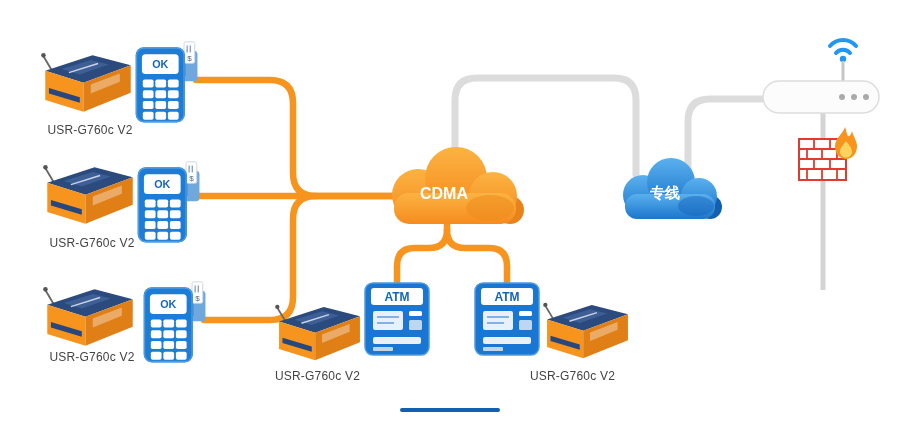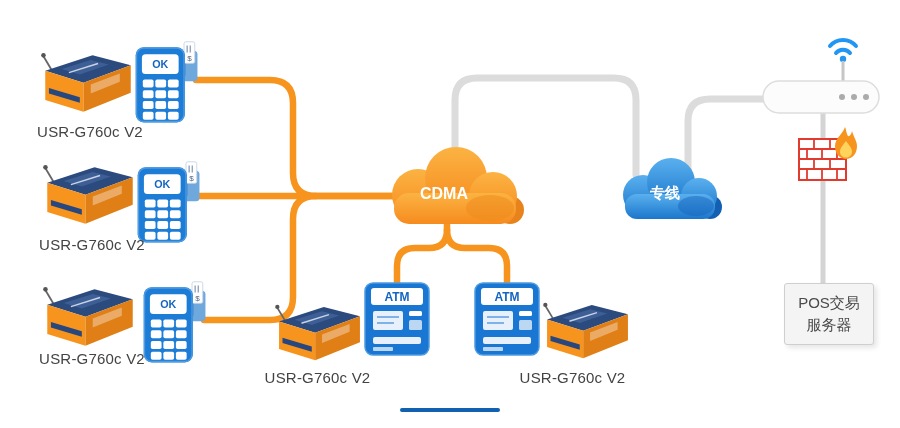--- a/index.html
+++ b/index.html
@@ -2,21 +2,21 @@
 <html><head>
 <meta charset="utf-8">
 <style>
   * { margin:0; padding:0; box-sizing:border-box; }
   body { font-family:"Liberation Sans", sans-serif; background:#ffffff; }
   #canvas { position:relative; width:900px; height:428px; background:#ffffff; overflow:hidden; }
   .abs { position:absolute; }
   #links { left:0; top:0; width:900px; height:428px; z-index:1; }
   .cloud { z-index:3; }
   .node { z-index:4; }
-  .lbl { position:absolute; z-index:5; font-size:15px; color:#434343; text-align:center; letter-spacing:.2px; }
+  .lbl { position:absolute; z-index:5; font-size:12px; color:#434343; text-align:center; letter-spacing:.2px; }
   svg text { font-family:"Liberation Sans", sans-serif; }
 
   .gw1 { left:38px;  top:48px;  width:100px; height:72px; }
   .gw2 { left:40px;  top:160px; width:100px; height:72px; }
   .gw3 { left:40px;  top:282px; width:100px; height:72px; }
   .gw4 { left:272px; top:300px; width:95px;  height:68px; }
   .gw5 { left:540px; top:298px; width:95px;  height:68px; }
 
   .pos1 { left:132px; top:40px;  width:70px; height:86px; }
   .pos2 { left:134px; top:160px; width:70px; height:86px; }
@@ -290,24 +290,20 @@
       <line x1="10" y1="43" x2="10" y2="54"></line>
         <line x1="25" y1="43" x2="25" y2="54"></line>
         <line x1="40" y1="43" x2="40" y2="54"></line>
     </g>
     <g>
       <path d="M48,1 C46,8 38,12 38,20 C38,28 43,33 49,33 C55,33 60,28 60,20 C60,15 57,12 55,5 C54,10 51,12 50,8 C49,5 49,3 48,1 Z" fill="#F7941D"></path>
       <path d="M49,15 C46,19 43,22 43,25.5 C43,29.5 46,31.5 49,31.5 C52,31.5 55,29.5 55,25.5 C55,22 52,19 49,15 Z" fill="#FFD35C"></path>
     </g>
   </svg>
 
-  <div class="abs node server">
-    <div>POS交易</div>
-    <div>服务器</div>
-  </div>
 
   <div class="lbl lbl1">USR-G760c V2</div>
   <div class="lbl lbl2">USR-G760c V2</div>
   <div class="lbl lbl3">USR-G760c V2</div>
   <div class="lbl lbl4">USR-G760c V2</div>
   <div class="lbl lbl5">USR-G760c V2</div>
 
   <div class="abs bar"></div>
 
 </div>

